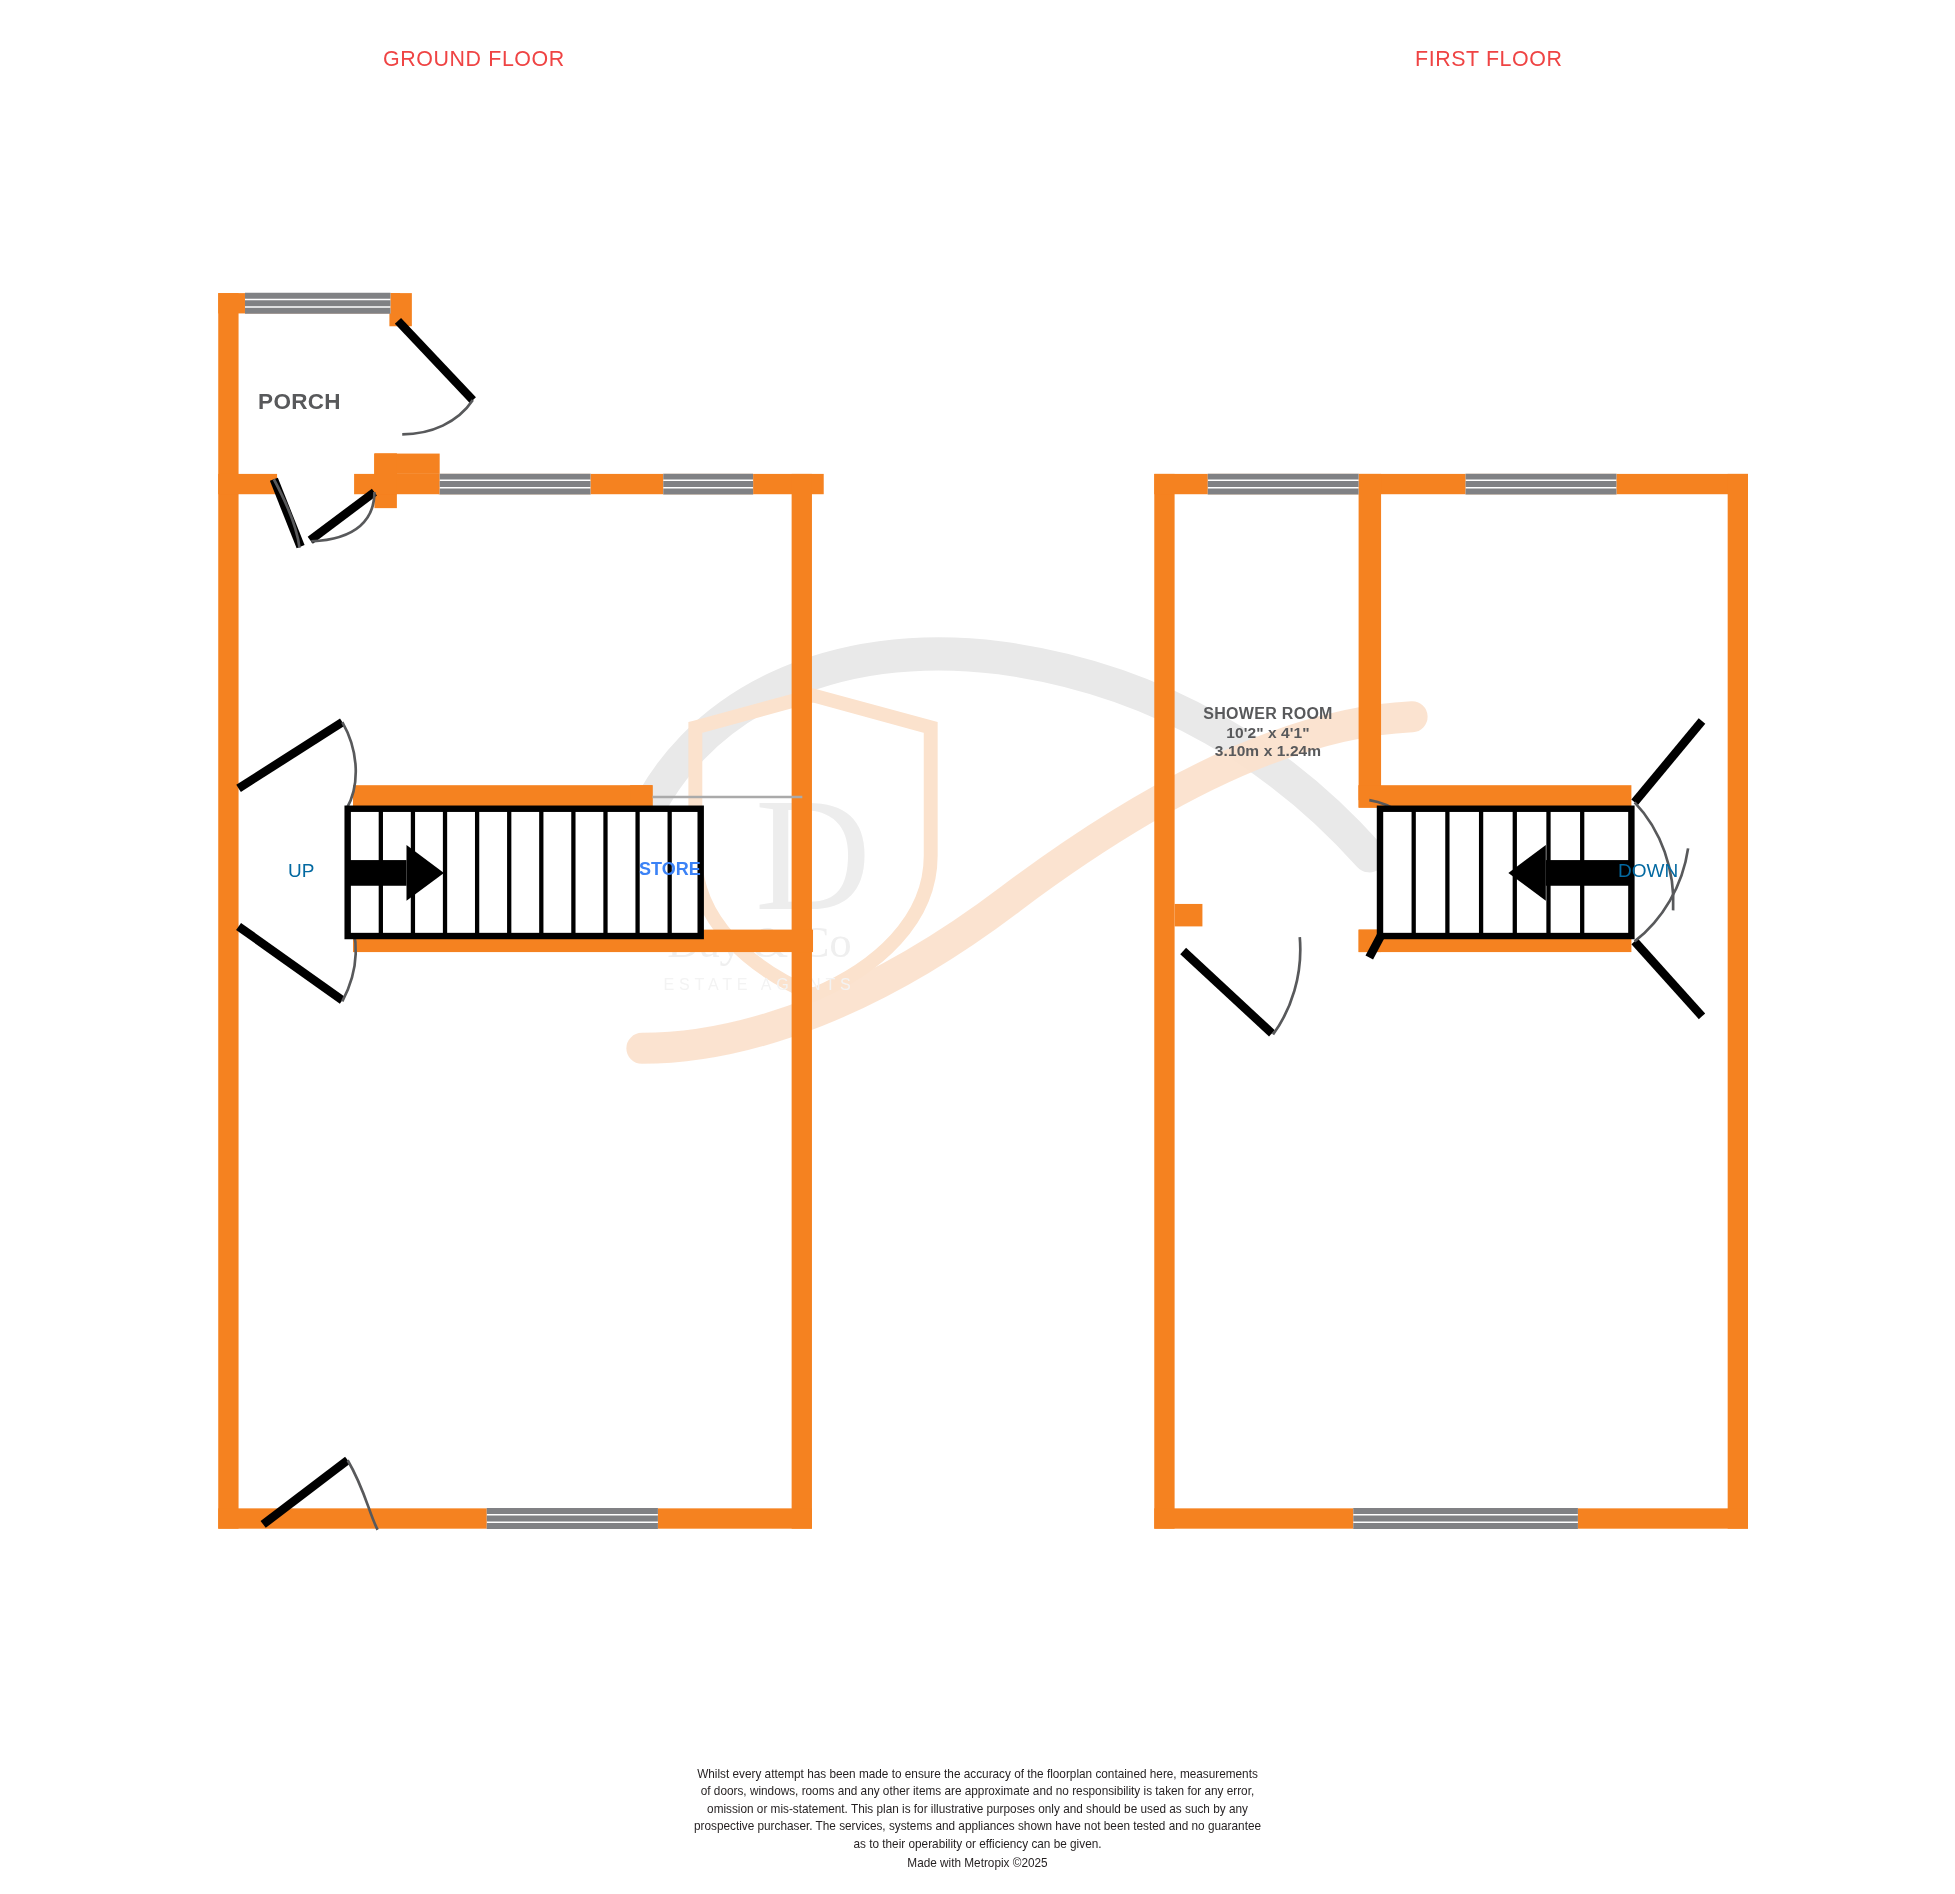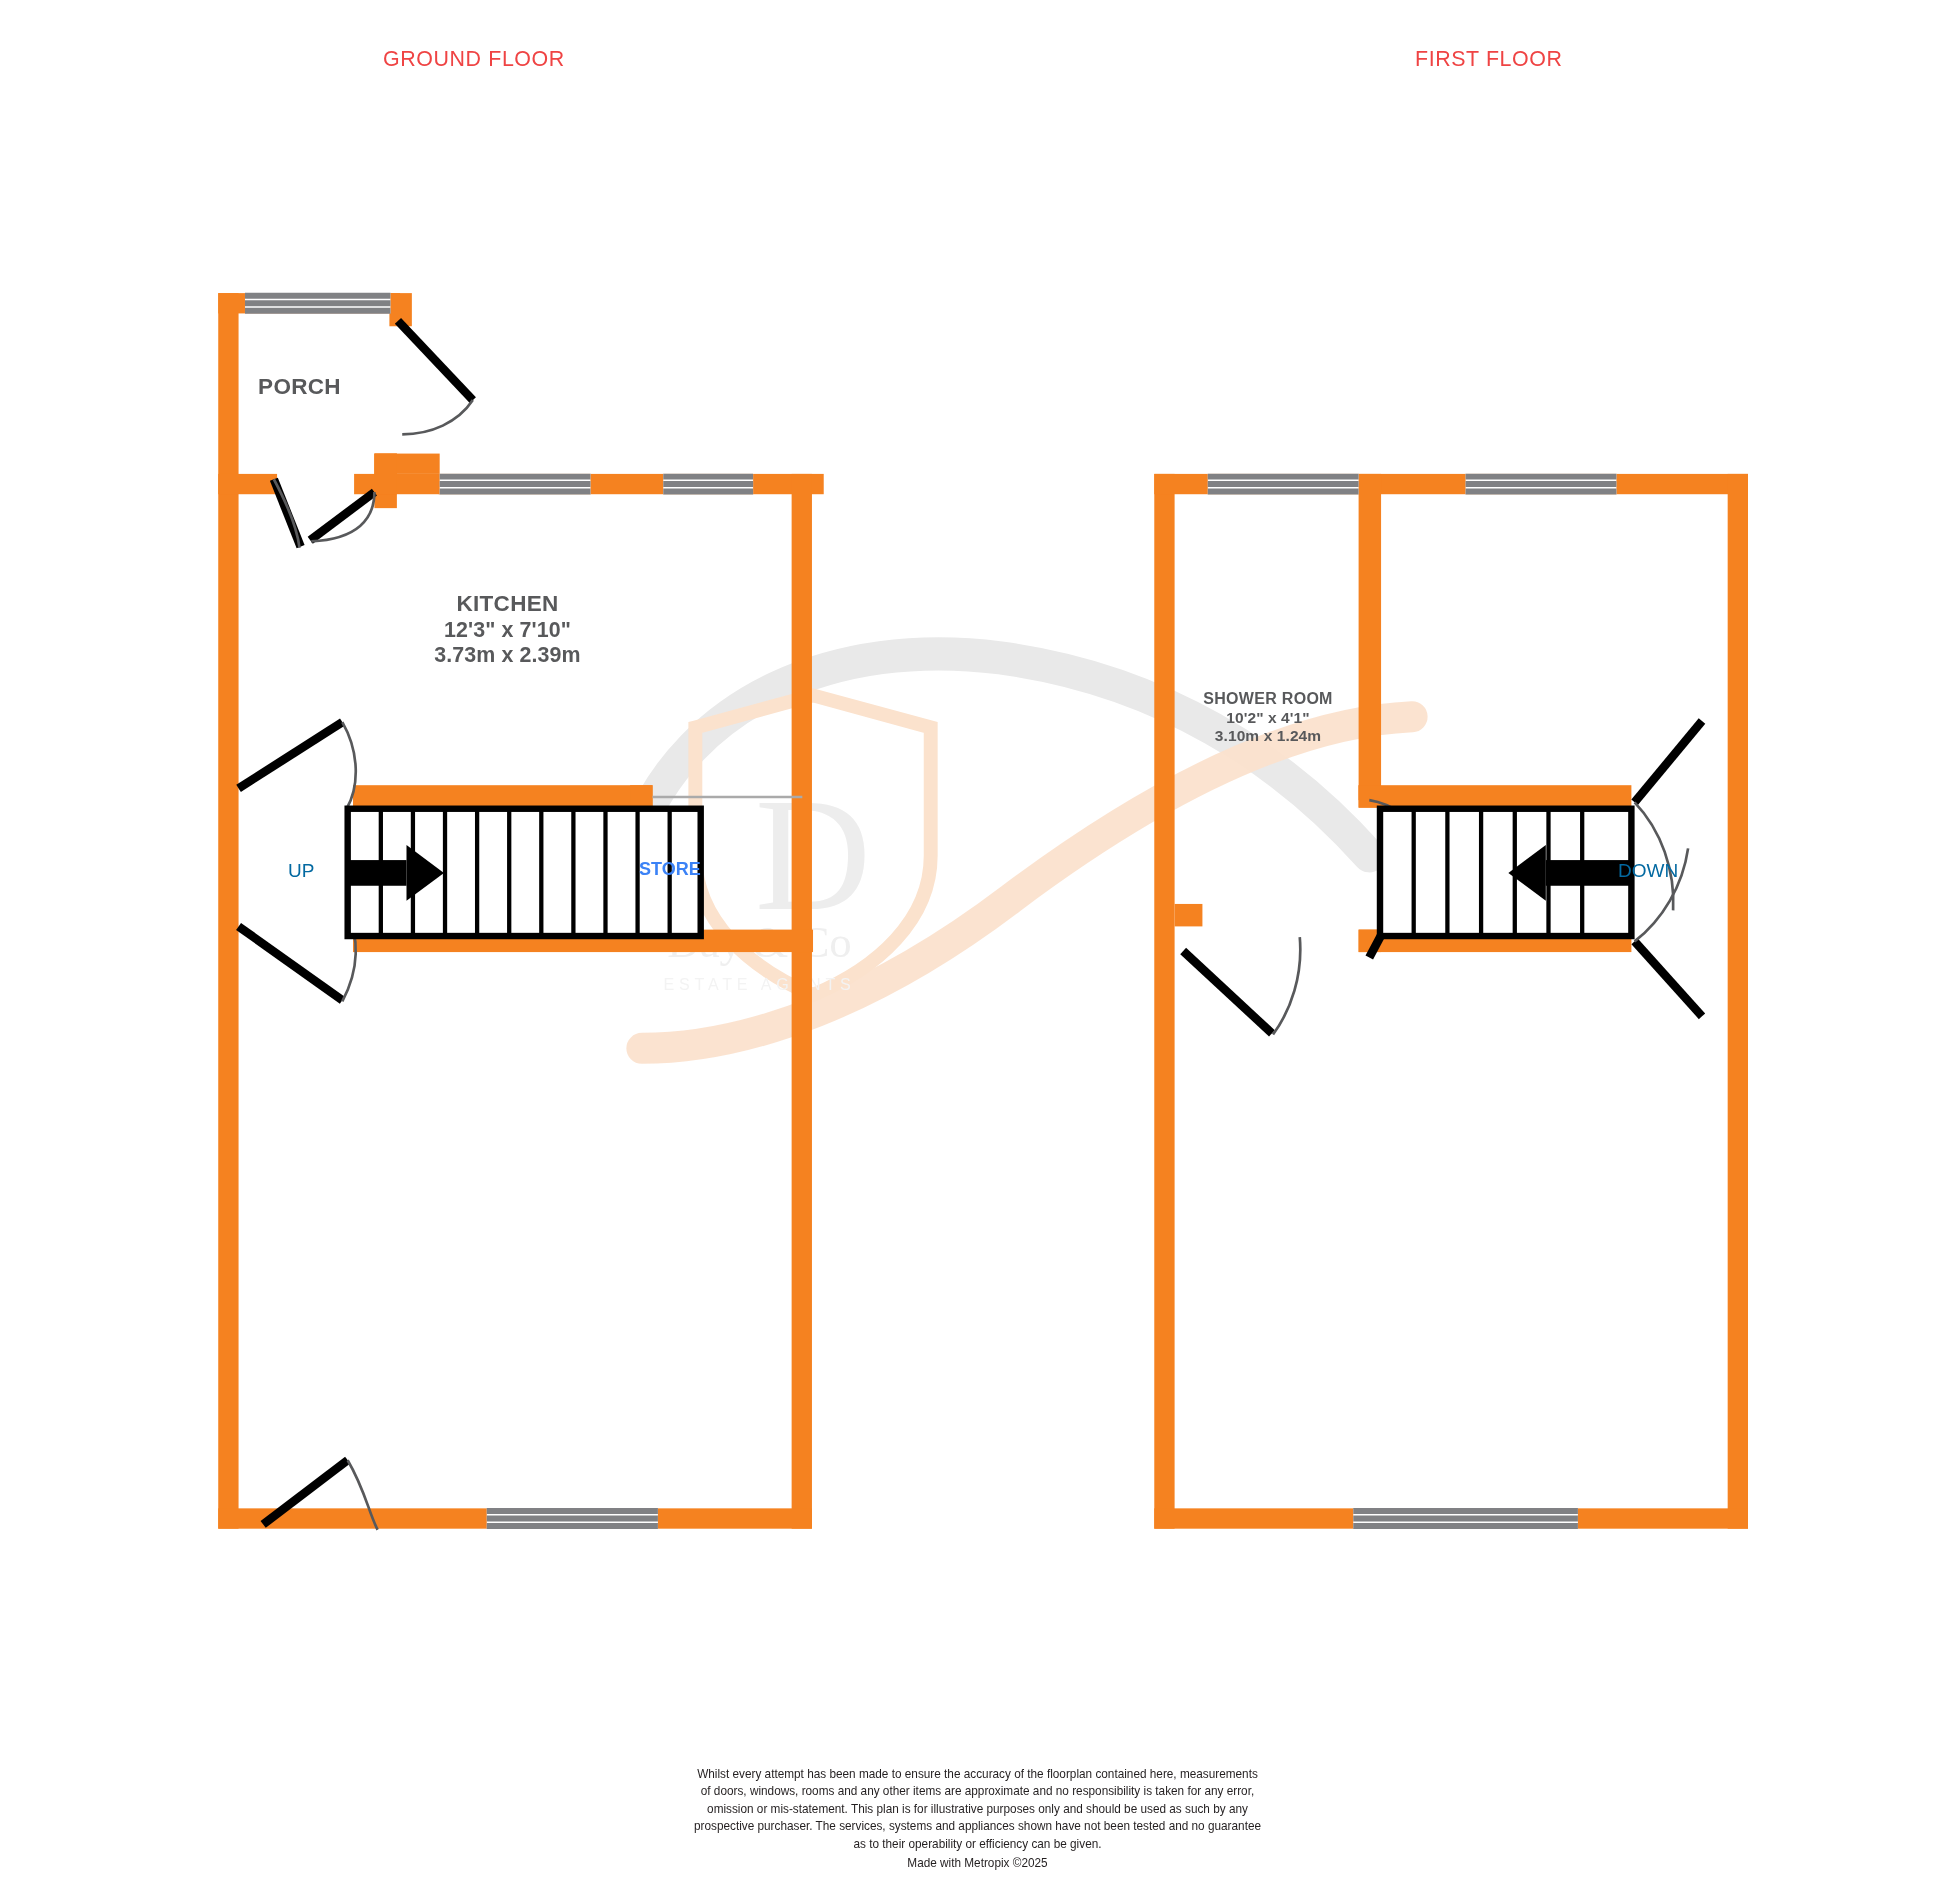--- a/index.html
+++ b/index.html
@@ -45,20 +45,21 @@
     text-align: center;
     color: #58595b;
     white-space: nowrap;
     line-height: 1.18;
   }
   .room-label .rname {
     display: block;
     font-weight: bold;
     font-size: 22.5px;
     letter-spacing: 0.3px;
+    margin-top: 15px;
   }
   .room-label .rdim {
     display: block;
     font-weight: bold;
     font-size: 21.4px;
     letter-spacing: 0.1px;
   }
   .room-label.small .rname { font-size: 16px; }
   .room-label.small .rdim  { font-size: 15.5px; }
   .room-label.plain .rname { font-size: 22.5px; }
@@ -316,25 +317,20 @@
         <rect x="2890" y="1608" width="160" height="48" fill="#000000"></rect>
         <polygon points="2890,1580 2820,1632 2890,1684" fill="#000000"></polygon>
       </g>
     </g>
   </svg>
 
   <div class="room-label plain" id="label-porch" style="left:230px; top:374px; width:139px;">
     <span class="rname">PORCH</span>
   </div>
 
-  <div class="room-label" id="label-kitchen" style="left:374px; top:591px; width:267px;">
-    <span class="rname">KITCHEN</span>
-    <span class="rdim">12'3"  x 7'10"</span>
-    <span class="rdim">3.73m  x 2.39m</span>
-  </div>
 
 
   <div class="stair-tag" id="tag-up" style="left:288px; top:860px;">UP</div>
 
   <div class="store-tag" id="tag-store" style="left:639px; top:859px;">STORE</div>
 
 
   <div class="room-label small" id="label-shower" style="left:1177px; top:690px; width:182px;">
     <span class="rname">SHOWER ROOM</span>
     <span class="rdim">10'2"  x 4'1"</span>

